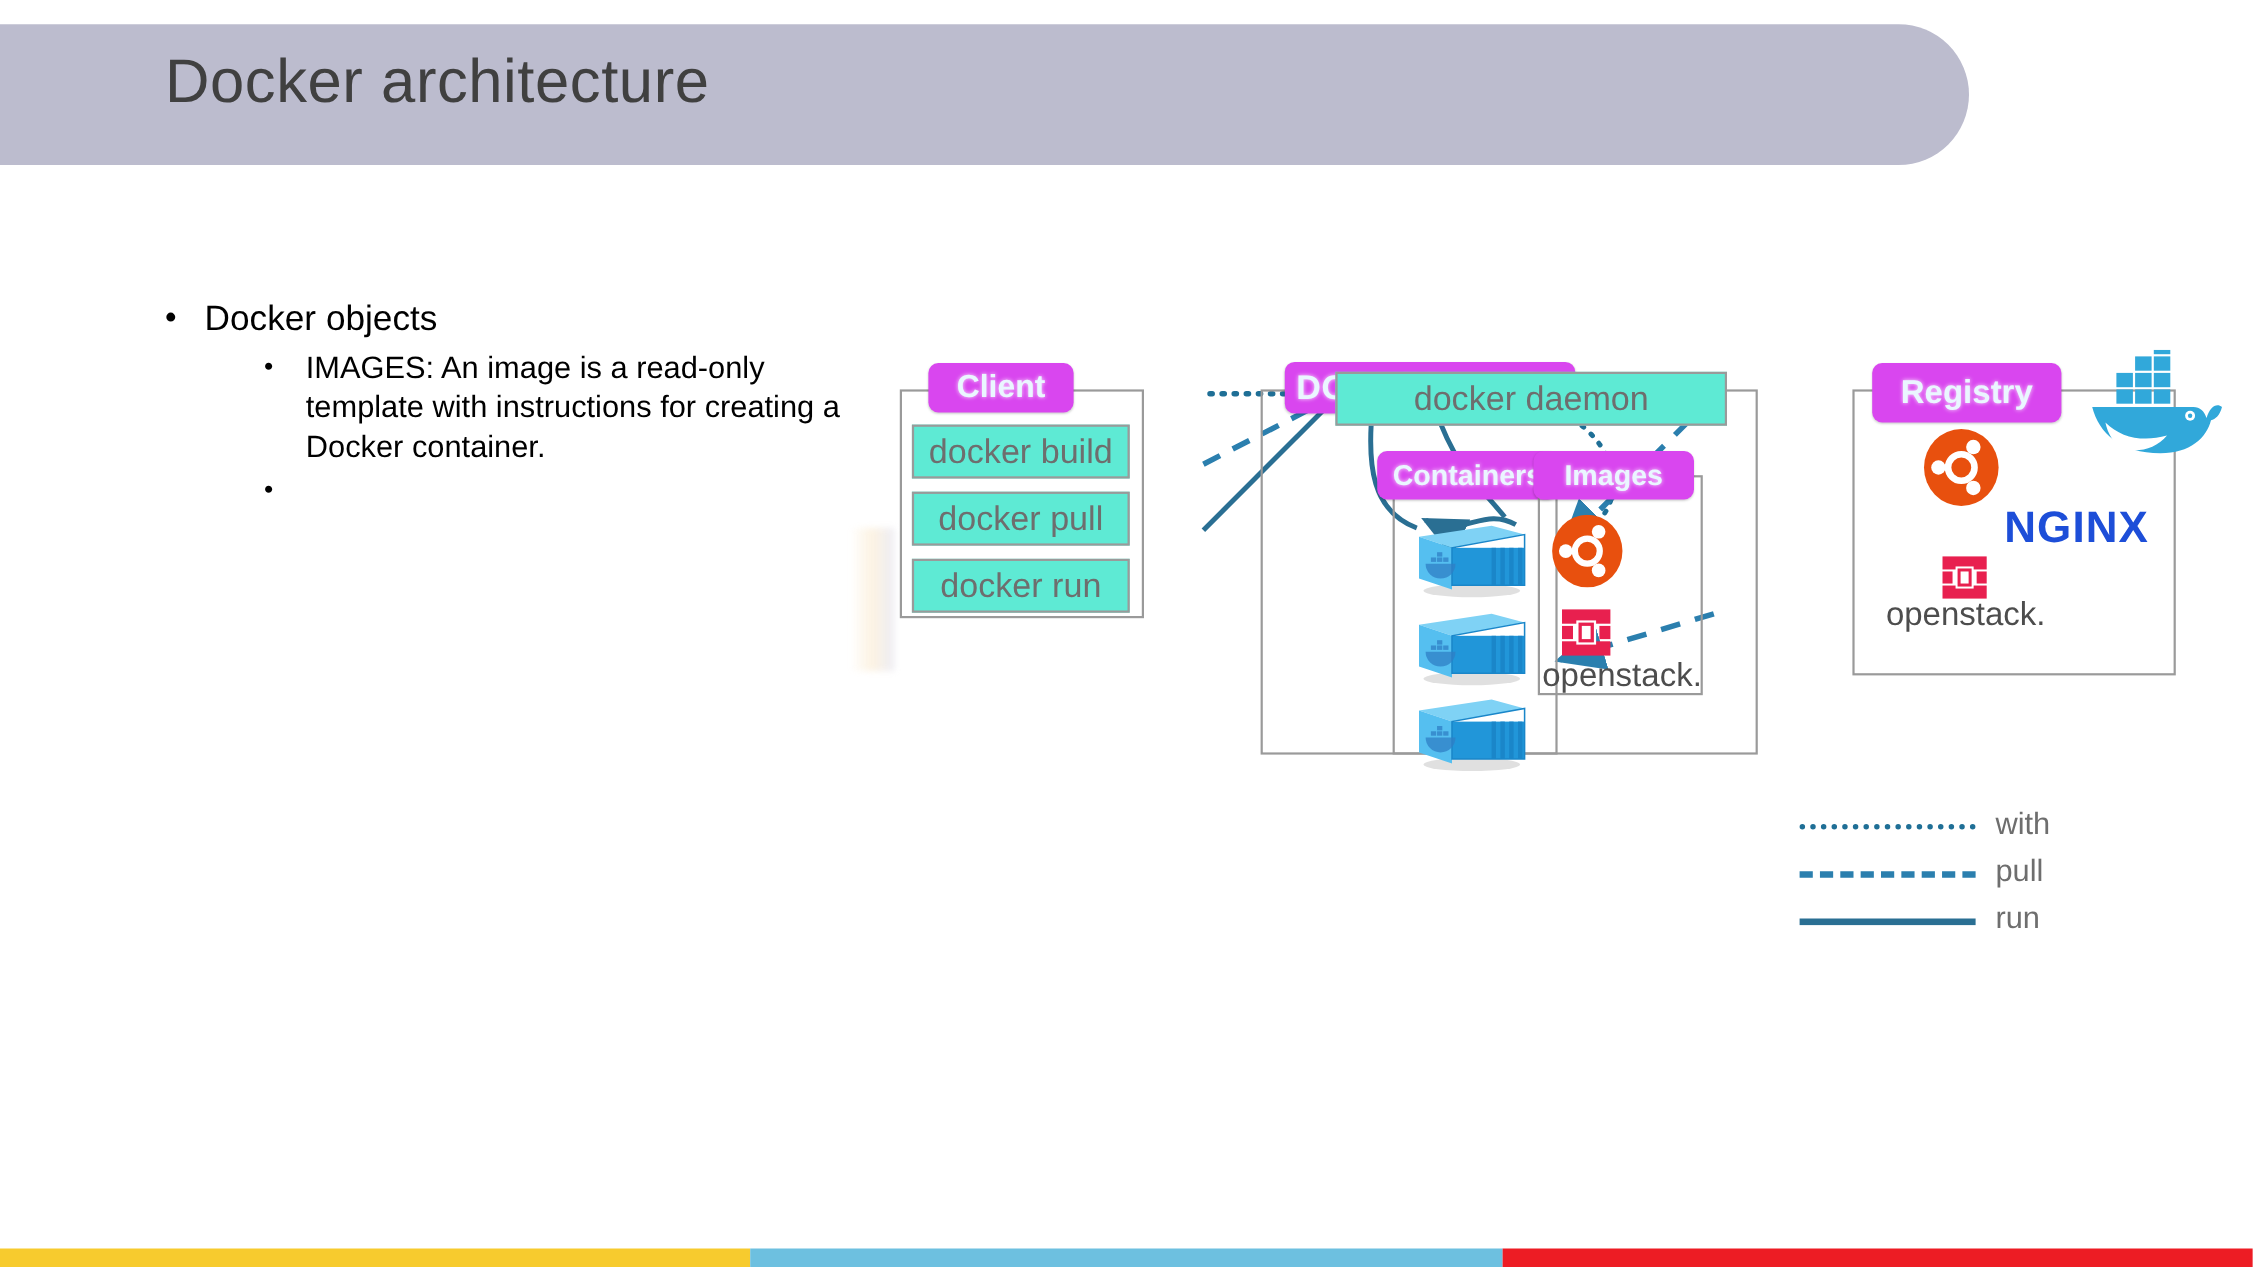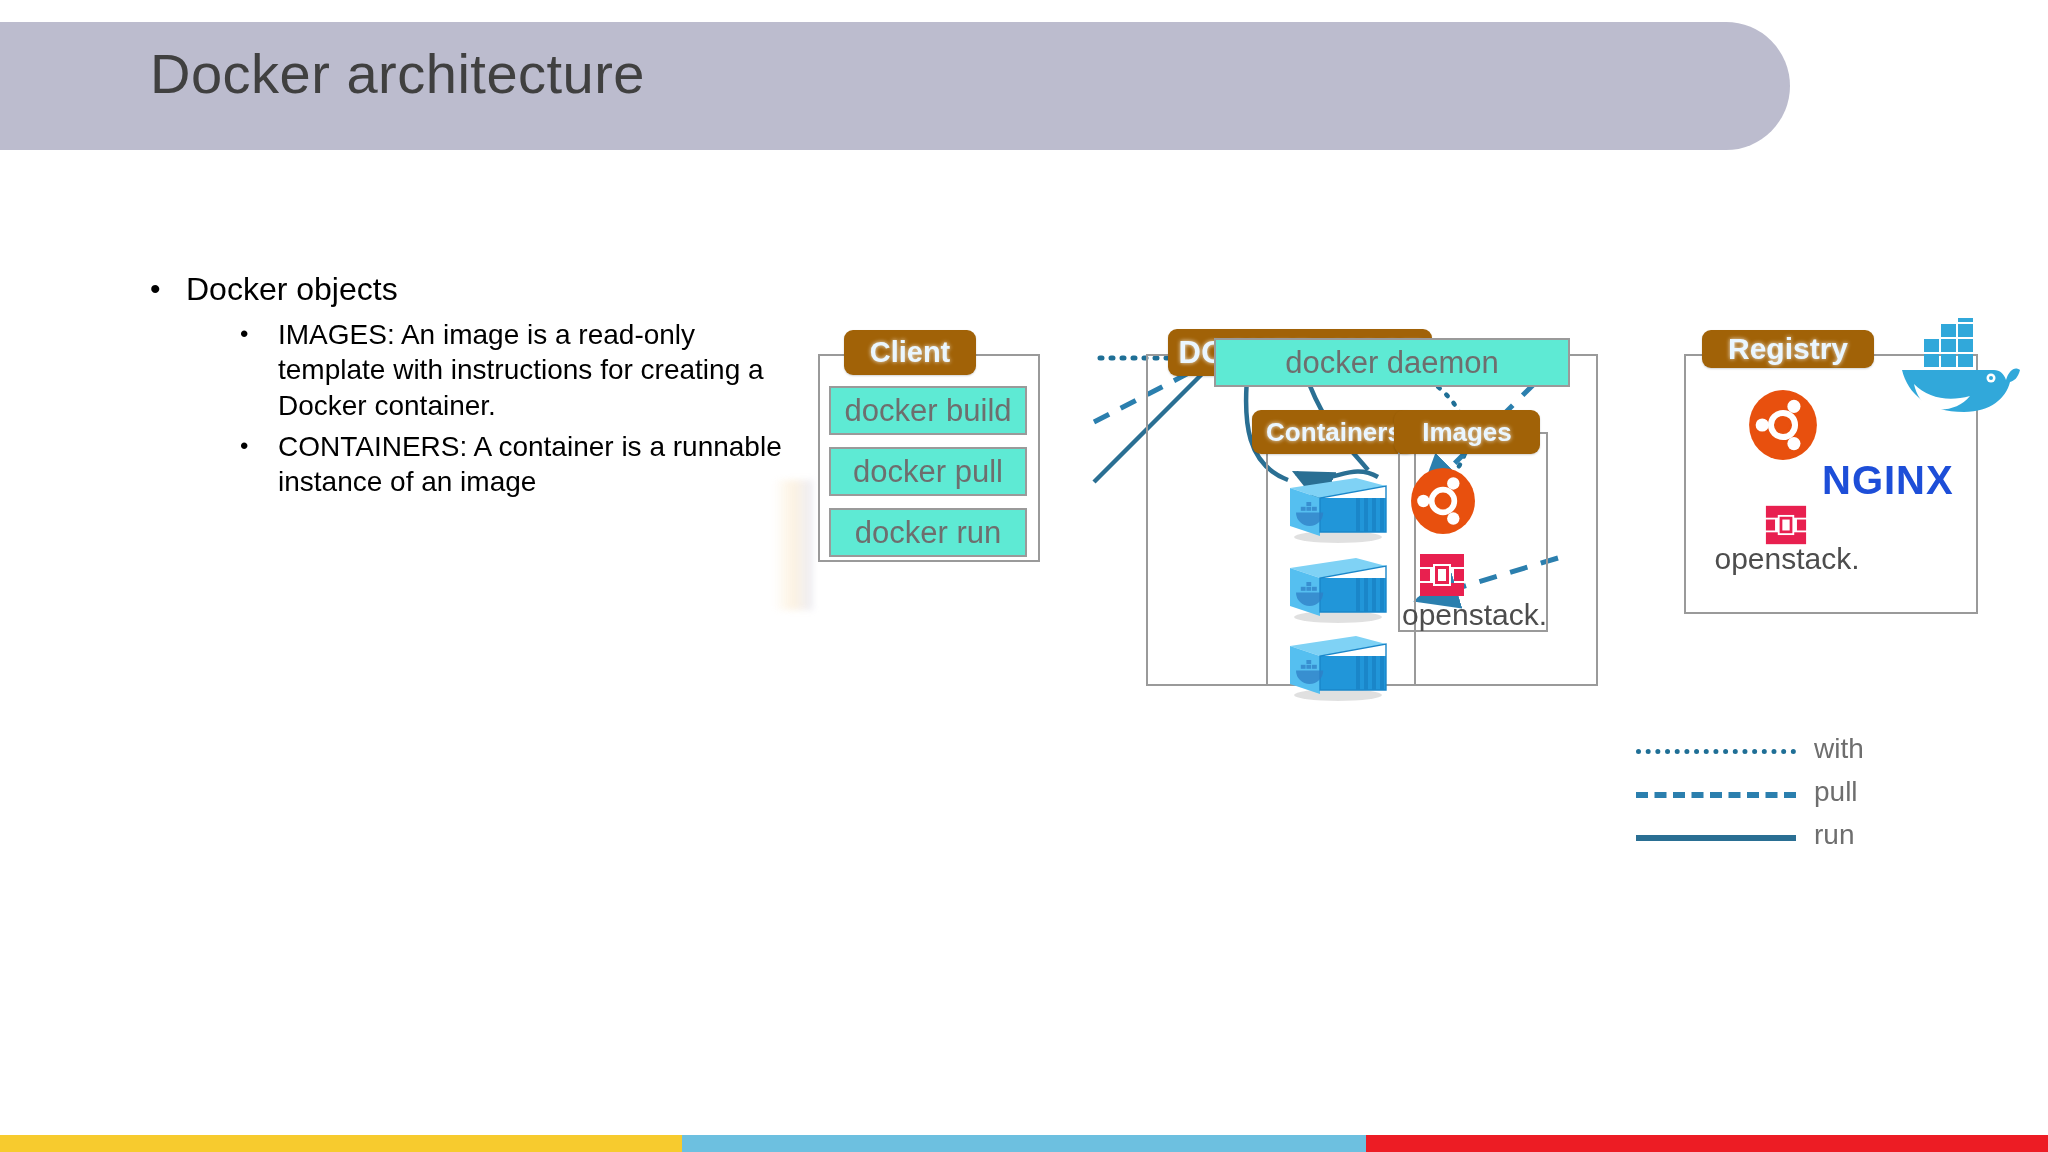--- a/index.html
+++ b/index.html
@@ -24,21 +24,21 @@
   #diagram{position:absolute;left:818px;top:330px;width:1200px;height:580px;}
   #diagram svg{position:absolute;left:0;top:0;}
 
   .ghost{position:absolute;left:-45px;top:150px;width:40px;height:130px;
     background:linear-gradient(90deg,rgba(250,210,140,.0),rgba(245,205,140,.45),rgba(190,190,215,.5));
     filter:blur(3px);opacity:.55;}
 
   
   .frame{position:absolute;border:2px solid #9a9a9a;background:transparent;}
   
-  .pill{position:absolute;background:#a16207;border-radius:9px;color:#eaf6ff;
+  .pill{position:absolute;background:#d946ef;border-radius:9px;color:#eaf6ff;
         font-weight:bold;display:flex;align-items:center;justify-content:center;
         text-shadow:0 0 4px rgba(255,255,255,.85);box-shadow:0 1px 2px rgba(0,0,0,.18);}
   
   .cmdbox{position:absolute;border:2px solid #9a9a9a;background:#5eead4;color:#6e6e6e;
           display:flex;align-items:center;justify-content:center;font-size:31px;}
 
   
   #legend{position:absolute;left:1636px;top:735px;width:300px;}
   .leg-row{position:relative;height:43px;}
   .leg-label{position:absolute;left:178px;top:-2px;font-size:28px;color:#6e6e6e;}
@@ -64,21 +64,20 @@
     <span>Docker objects</span>
   </div>
 
   <div class="lvl2">
     <span class="bullet">•</span>
     <span>IMAGES: An </span><span class="it">image</span><span> is a read-only template with instructions for creating a Docker container.</span>
   </div>
 
   <div class="lvl2">
     <span class="bullet">•</span>
-    <span>CONTAINERS: A container is a runnable instance of an image</span>
   </div>
 
 </div>
 
 <div id="diagram">
 
   <div class="ghost"></div>
 
   <svg width="1200" height="580">
     <defs>
@@ -214,21 +213,21 @@
       <rect x="2" y="17" width="10" height="12" fill="#e8204f"></rect>
       <rect x="36" y="17" width="10" height="12" fill="#e8204f"></rect>
       <rect x="15" y="12" width="18" height="22" fill="#fff"></rect>
       <rect x="17" y="14" width="14" height="18" fill="#e8204f"></rect>
       <rect x="20" y="17" width="8" height="12" fill="#fff"></rect>
     </svg>
   </div>
   <div style="position:absolute;left:584px;top:268px;width:140px;text-align:center;font-size:30px;color:#4d4d4d;">openstack.</div>
 
   <div class="frame" style="left:866px;top:24px;width:290px;height:256px;"></div>
-  <div class="pill" style="left:884px;top:0px;width:172px;height:38px;font-size:30px;">Registry</div>
+  <div class="pill" style="left:884px;top:0px;width:172px;height:54px;font-size:30px;">Registry</div>
 
   <div style="position:absolute;left:1080px;top:-12px;">
     <svg width="122" height="104" viewBox="0 0 122 104">
       <g fill="#31a8da">
         <rect x="26" y="36" width="15" height="13"></rect>
           <rect x="43" y="36" width="15" height="13"></rect>
         <rect x="60" y="36" width="15" height="13"></rect>
         <rect x="26" y="21" width="15" height="13"></rect>
           <rect x="43" y="21" width="15" height="13"></rect>
         <rect x="60" y="21" width="15" height="13"></rect>

